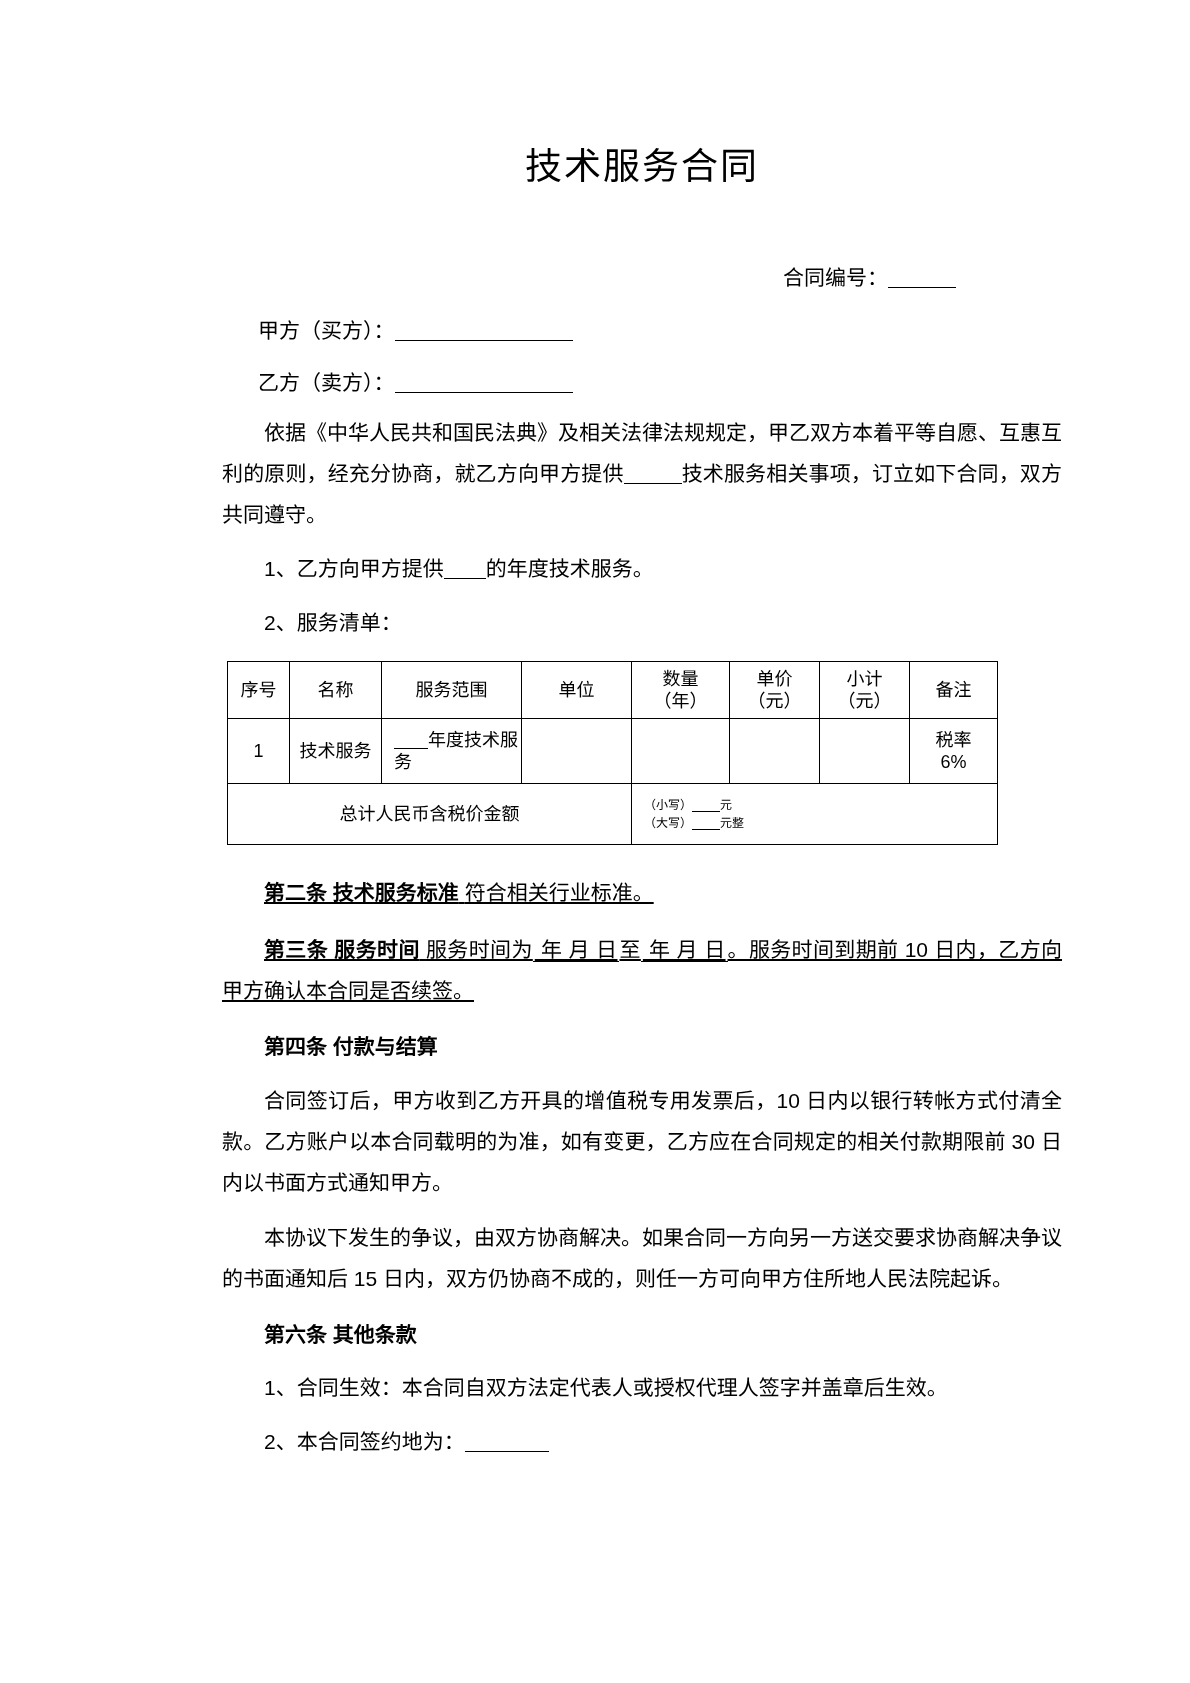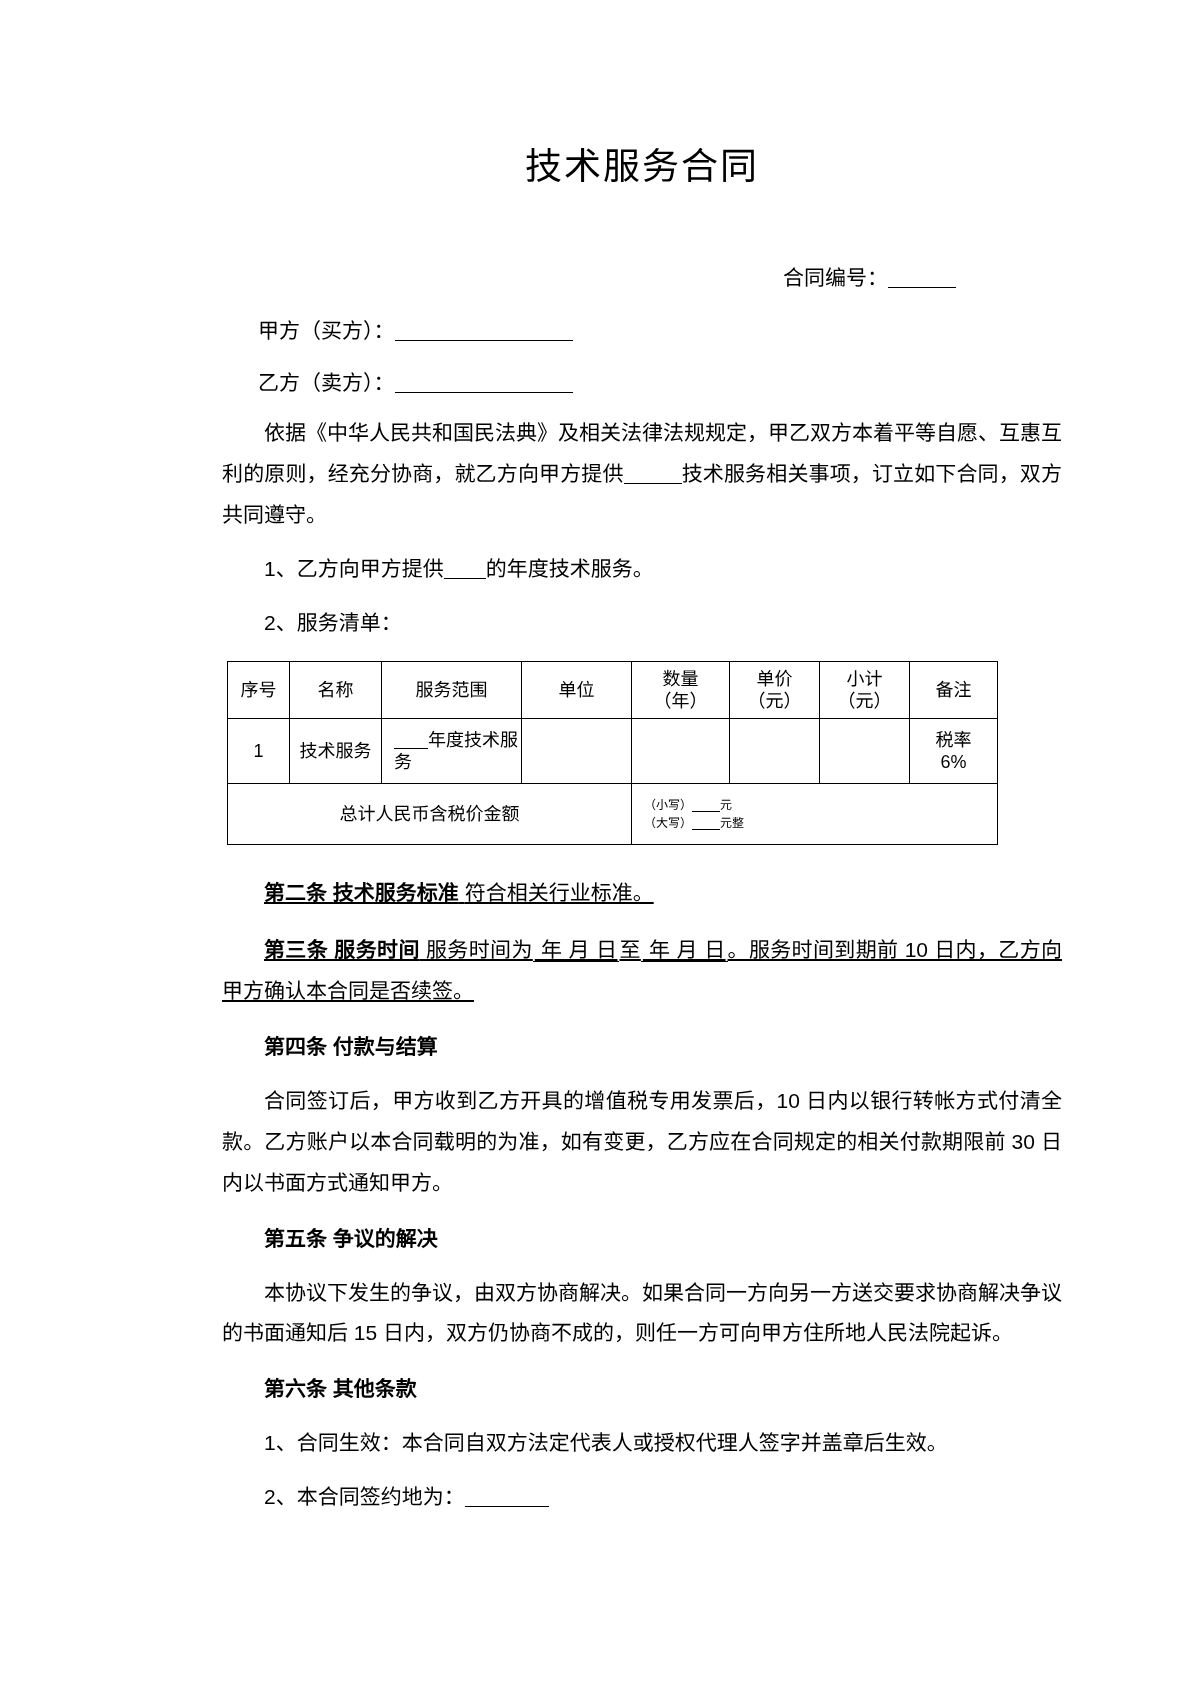--- a/index.html
+++ b/index.html
@@ -273,21 +273,20 @@
       </tbody>
     </table>
 
     <p class="art-inline" style="margin-top:28px"><b>第二条 技术服务标准</b>&nbsp;<span>符合相关行业标准。</span></p>
 
     <p class="art-inline"><b>第三条 服务时间</b>&nbsp;<span>服务时间为</span><span class="u-text"> 年  月  日</span><span>至</span><span class="u-text"> 年  月  日</span><span>。服务时间到期前 10 日内，乙方向甲方确认本合同是否续签。</span></p>
 
     <p class="art-head">第四条 付款与结算</p>
     <p class="para">合同签订后，甲方收到乙方开具的增值税专用发票后，10 日内以银行转帐方式付清全款。乙方账户以本合同载明的为准，如有变更，乙方应在合同规定的相关付款期限前 30 日内以书面方式通知甲方。</p>
 
-    <p class="art-head">第五条 争议的解决</p>
     <p class="para">本协议下发生的争议，由双方协商解决。如果合同一方向另一方送交要求协商解决争议的书面通知后 15 日内，双方仍协商不成的，则任一方可向甲方住所地人民法院起诉。</p>
 
     <p class="art-head">第六条 其他条款</p>
     <p class="item">1、合同生效：本合同自双方法定代表人或授权代理人签字并盖章后生效。</p>
     <p class="item"><span>2、本合同签约地为：</span><span class="u-blank w80"></span></p>
 
   </div>
 
 </div>
 

